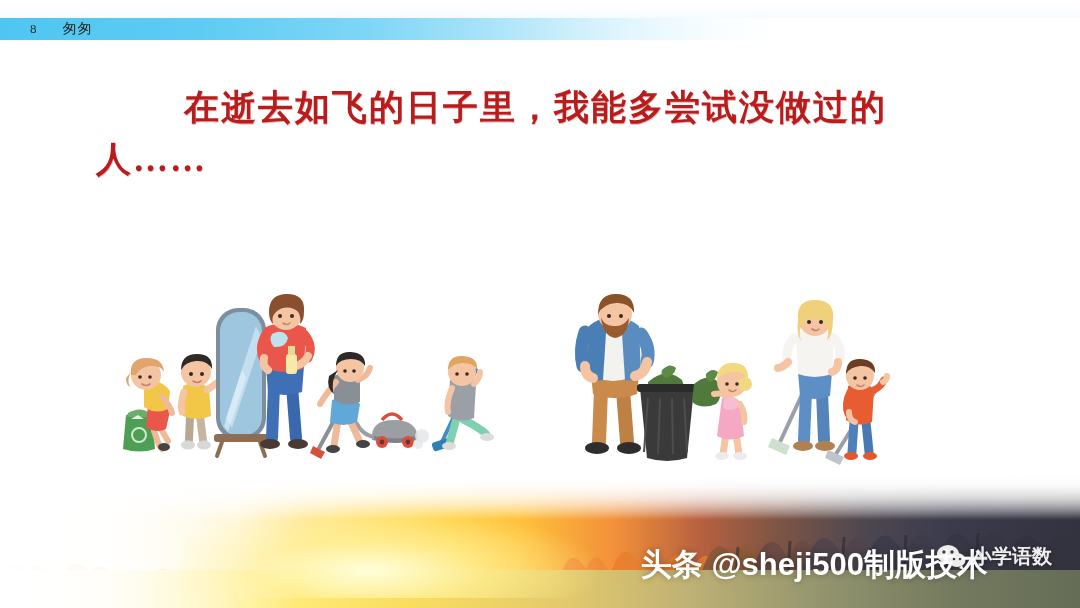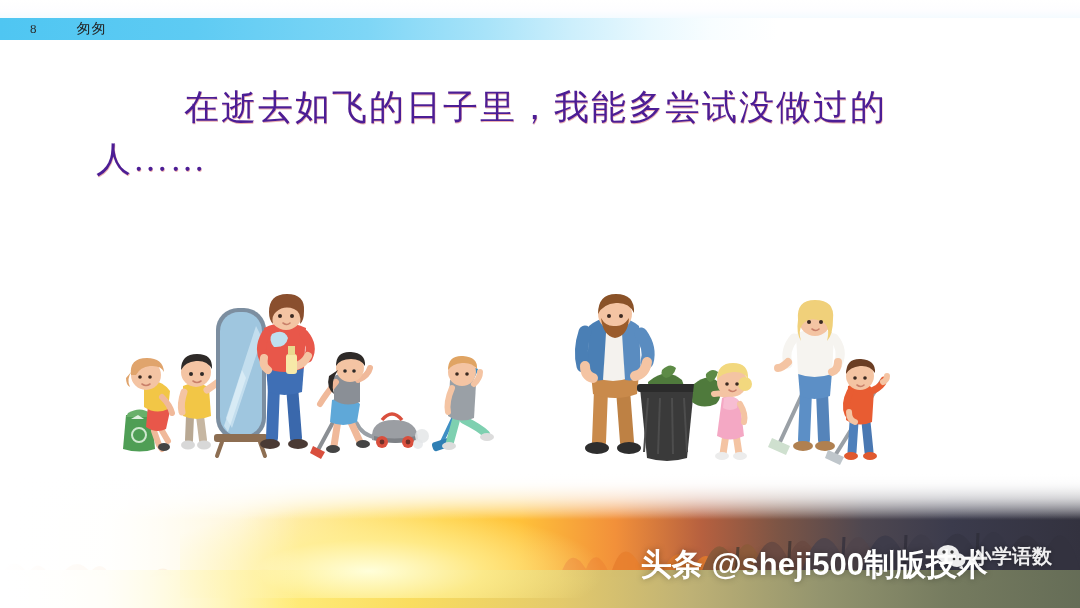--- a/index.html
+++ b/index.html
@@ -31,30 +31,30 @@
   }
   .header-inner{
     position:absolute;left:0;top:18px;height:22px;width:520px;
     display:flex;align-items:center;
   }
   .page-num{
     margin-left:30px;font-size:13px;color:#2b2b2b;
     font-family:"Liberation Serif","DejaVu Serif",serif;
   }
   .header-title{
-    margin-left:40px;font-size:14px;color:#222;letter-spacing:1px;
+    margin-left:26px;font-size:14px;color:#222;letter-spacing:1px;
     font-family:"Liberation Serif","DejaVu Serif",serif;
   }
 
   
   .verse{
     position:absolute;left:96px;top:82px;width:910px;
-    color:#4c1d95;
+    color:#b91c1c;
     font-family:"Liberation Serif","DejaVu Serif",serif;
-    font-weight:normal;
+    font-weight:bold;
     font-size:35px;
     line-height:52px;
     letter-spacing:2px;
     text-shadow:0.5px 0.5px 0 rgba(200,30,30,.35);
   }
   .verse .l1{display:block;text-indent:88px;}
   .verse .l2{display:block;}
   .verse .l3{display:block;}
 
   

